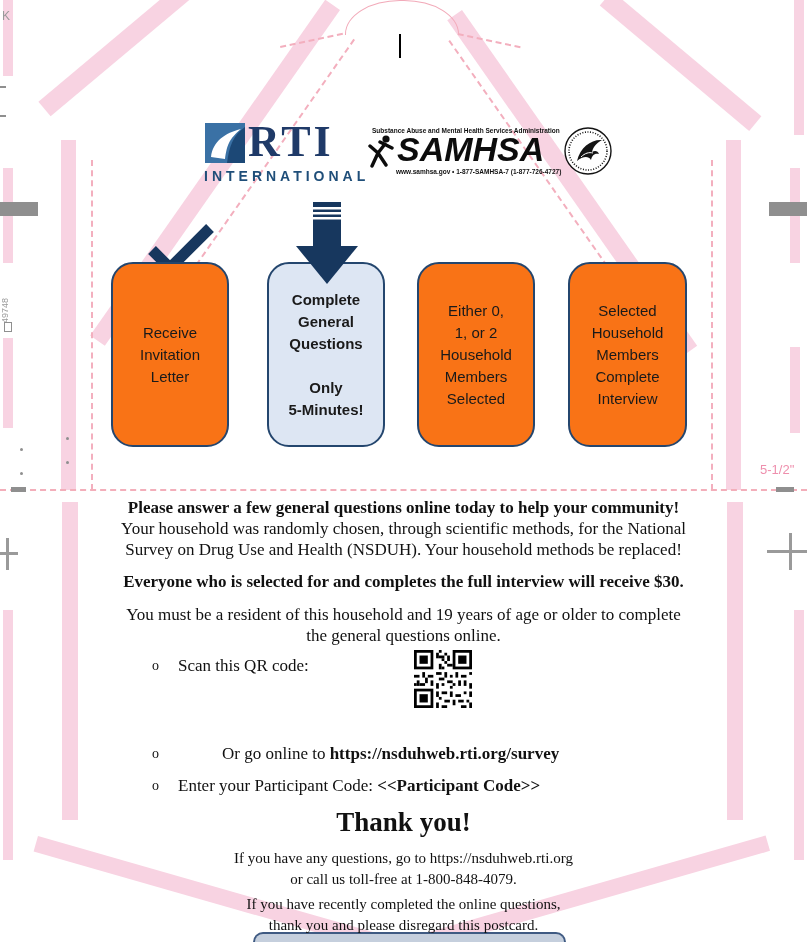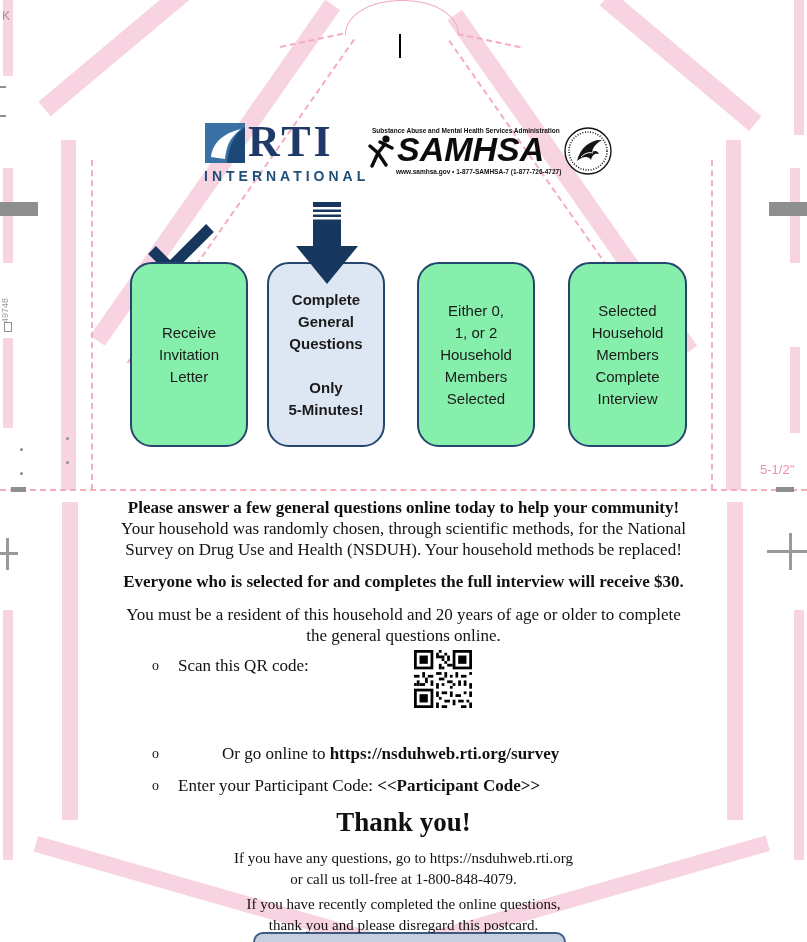--- a/index.html
+++ b/index.html
@@ -20,21 +20,21 @@
   .rti-sub{position:absolute;left:204px;top:168px;width:127px;text-align:center;
            font-family:"Liberation Sans",sans-serif;font-size:14px;letter-spacing:4px;
            color:#1f4e79;font-weight:bold;}
   .samhsa-tag{position:absolute;left:372px;top:127px;width:190px;
               font-family:"Liberation Sans",sans-serif;font-size:6.5px;font-weight:bold;color:#111;}
   .samhsa-word{position:absolute;left:397px;top:130px;font-family:"Liberation Sans",sans-serif;
                font-weight:bold;font-style:italic;font-size:34px;color:#0c0c0c;letter-spacing:0px;}
   .samhsa-contact{position:absolute;left:396px;top:168px;width:166px;
                   font-family:"Liberation Sans",sans-serif;font-size:6.5px;font-weight:bold;color:#111;}
   
-  .flow-box{position:absolute;top:262px;height:185px;width:118px;background:#86efac;
+  .flow-box{position:absolute;top:262px;height:185px;width:118px;background:#f97316;
             border:2px solid #24466e;border-radius:22px;box-sizing:border-box;
             display:flex;flex-direction:column;justify-content:center;
             font-family:"Liberation Sans","DejaVu Sans",sans-serif;font-size:15px;
             line-height:22px;color:#1a1a1a;text-align:center;}
   .flow-box div{min-height:22px;}
   .flow-box.light{background:#dde6f3;font-weight:bold;}
   
   .ctr{position:absolute;left:0;width:807px;text-align:center;font-size:17px;color:#111;line-height:21px;}
   .bold{font-weight:bold;}
   .bullet{position:absolute;left:152px;font-size:14px;color:#111;}
@@ -131,21 +131,21 @@
     <path d="M14 35 C17 21 29 13 39 14 C32 18 30 22 29 26 C32 24 35 25 36 28 C31 27 29 30 28 34 C25 29 19 31 14 35 Z" fill="#141414"></path>
     <path d="M18 31 C22 27 26 26 30 27" stroke="#ffffff" stroke-width="1" fill="none"></path>
   </svg>
 </div>
 
 <div class="abs" style="left:146px;top:222px;width:70px;height:52px;">
   <svg width="70" height="52" viewBox="0 0 70 52">
     <polyline points="6,28 24,46 64,6" fill="none" stroke="#17375e" stroke-width="11"></polyline>
   </svg>
 </div>
-<div class="flow-box" style="left:130px;">
+<div class="flow-box" style="left:111px;">
   <div>Receive</div>
   <div>Invitation</div>
   <div>Letter</div>
 </div>
 <div class="flow-box light" style="left:267px;">
   <div>Complete</div>
   <div>General</div>
   <div>Questions</div>
   <div></div>
   <div>Only</div>
@@ -172,21 +172,21 @@
     <rect x="17" y="10" width="28" height="2.5" fill="#ffffff"></rect>
     <rect x="17" y="15" width="28" height="2.5" fill="#ffffff"></rect>
     <polygon points="0,44 62,44 31,82" fill="#17375e"></polygon>
   </svg>
 </div>
 
 <div class="ctr bold" style="top:497px;">Please answer a few general questions online today to help your community!</div>
 <div class="ctr" style="top:518px;">Your household was randomly chosen, through scientific methods, for the National</div>
 <div class="ctr" style="top:539px;">Survey on Drug Use and Health (NSDUH). Your household methods be replaced!</div>
 <div class="ctr bold" style="top:571px;">Everyone who is selected for and completes the full interview will receive $30.</div>
-<div class="ctr" style="top:604px;">You must be a resident of this household and 20 years of age or older to complete</div>
+<div class="ctr" style="top:604px;">You must be a resident of this household and 19 years of age or older to complete</div>
 <div class="ctr" style="top:625px;">the general questions online.</div>
 
 <div class="bullet" style="top:658px;">o</div>
 <div class="bullet-text" style="top:656px;"><span>Scan this QR code:</span></div>
 <div class="abs" style="left:414px;top:650px;width:58px;height:58px;">
   <svg width="58" height="58" viewBox="0 0 21 21">
     <rect width="21" height="21" fill="#ffffff"></rect>
     <g fill="#000000">
       <rect x="0" y="0" width="7" height="7"></rect>
         <rect x="14" y="0" width="7" height="7"></rect>

